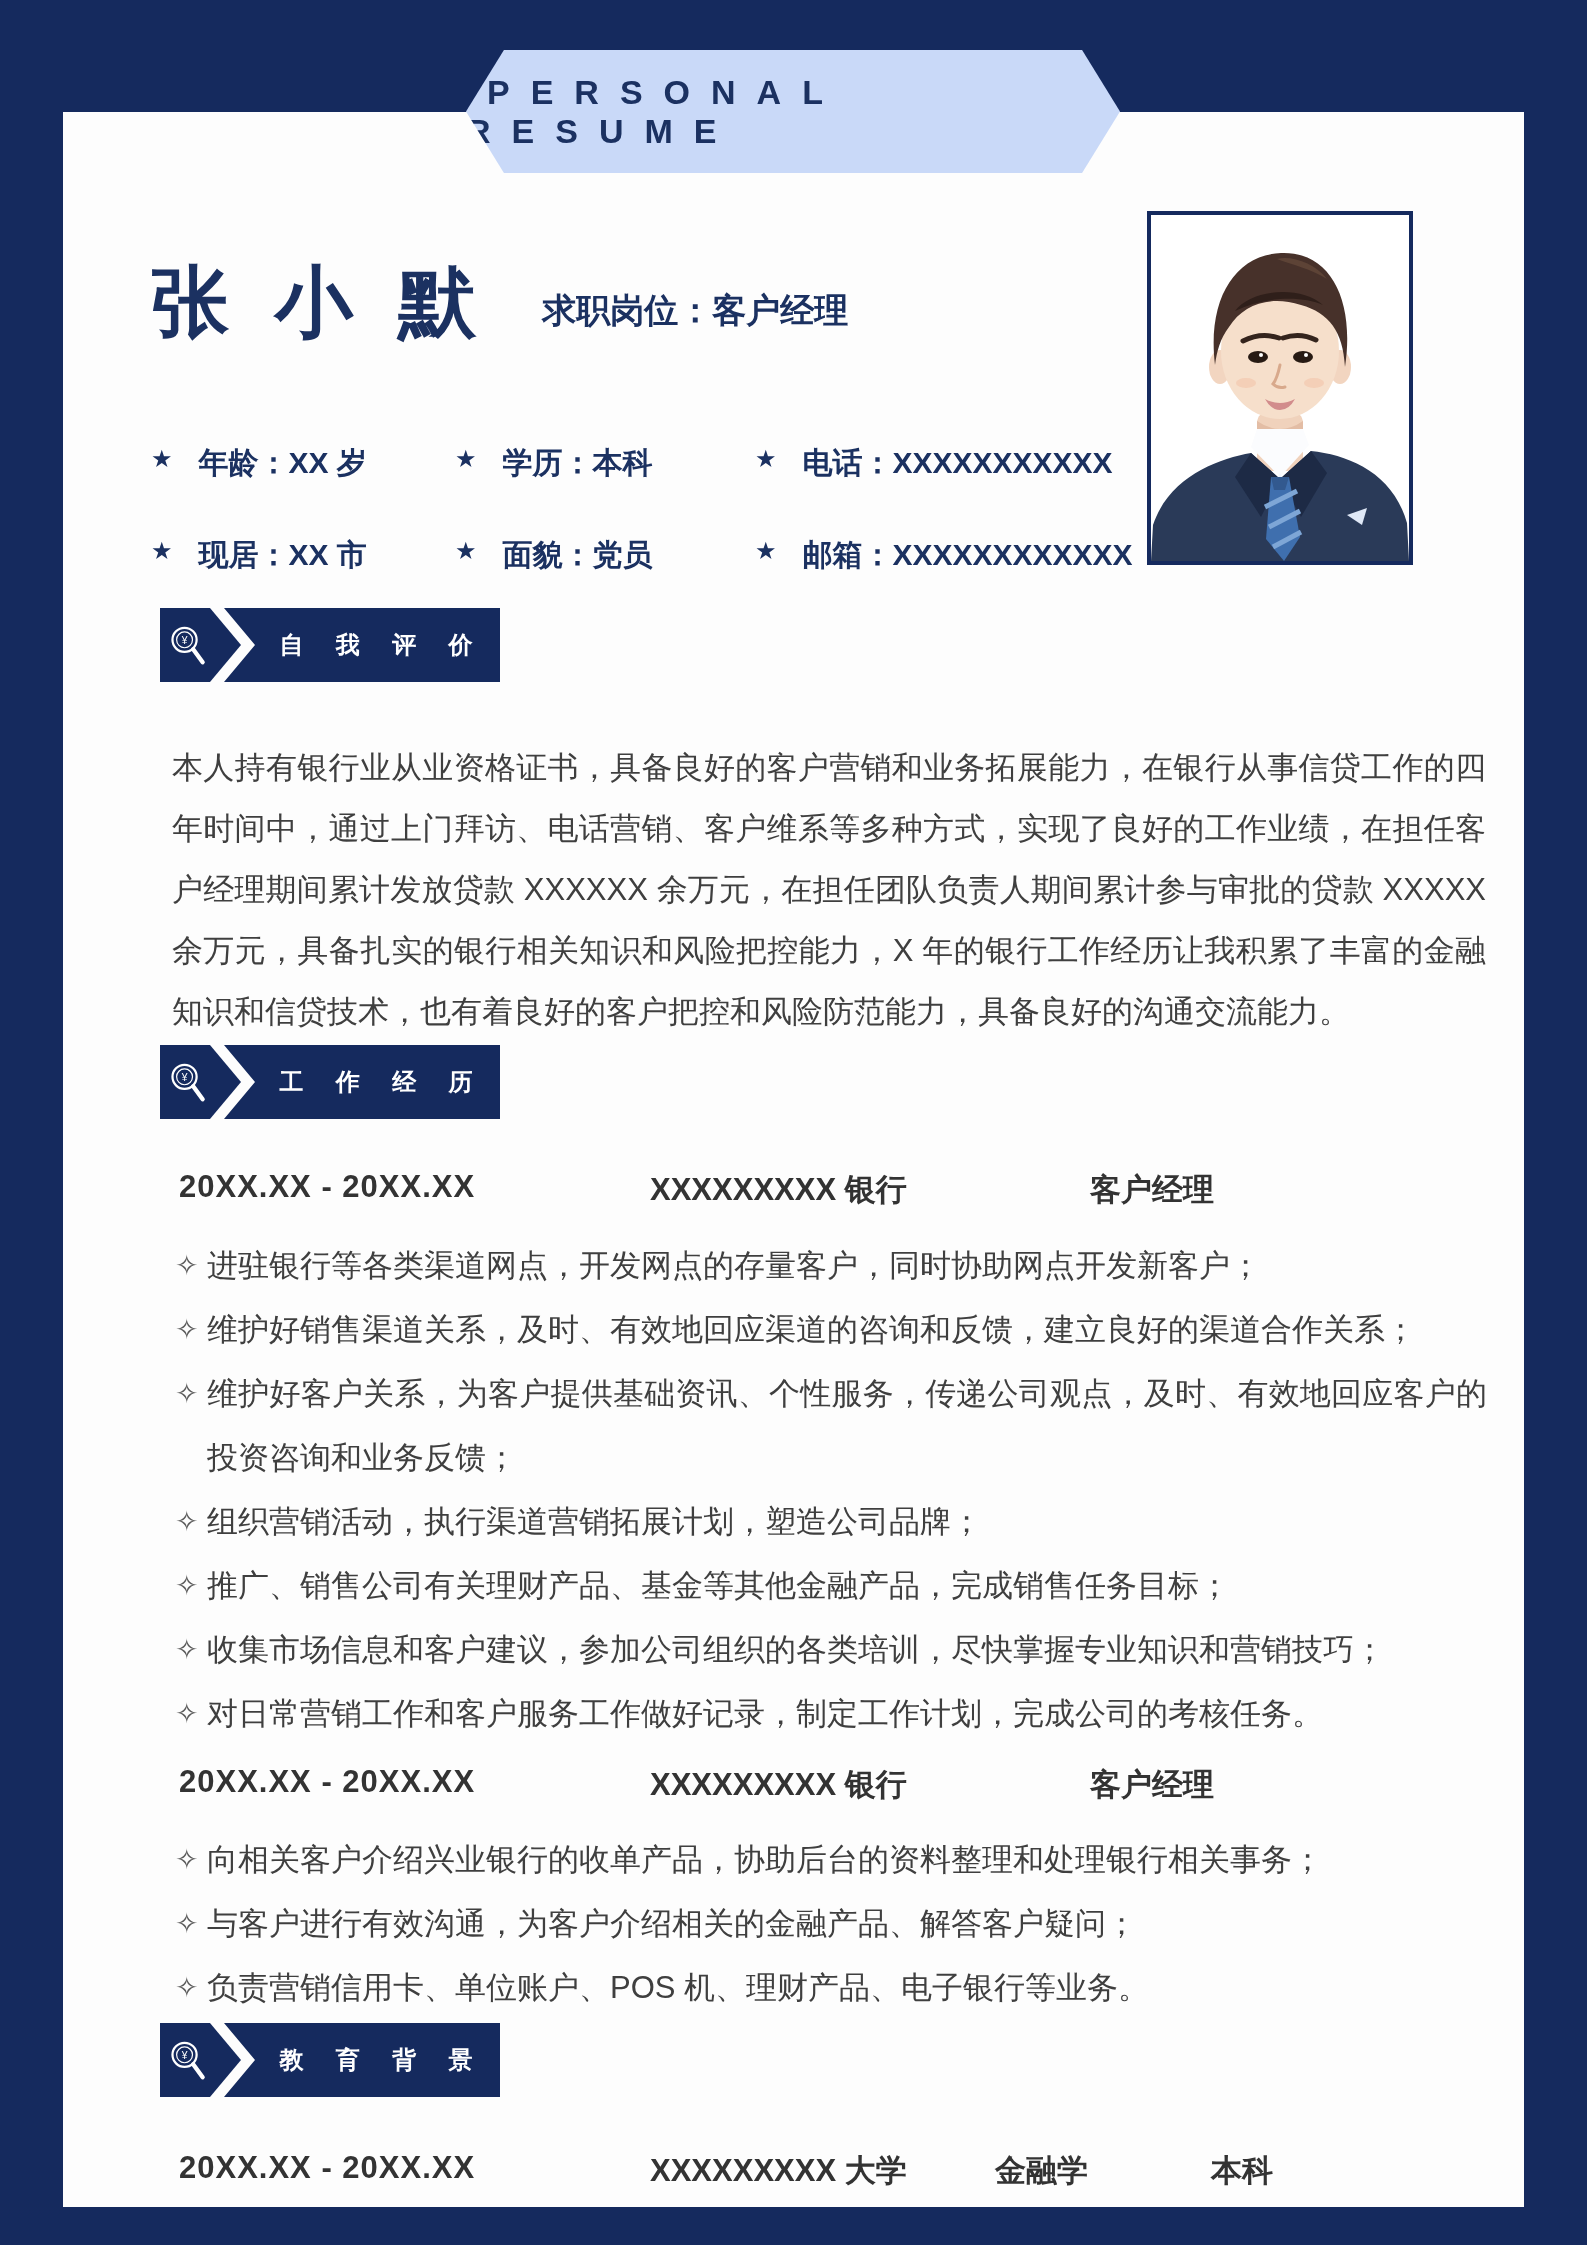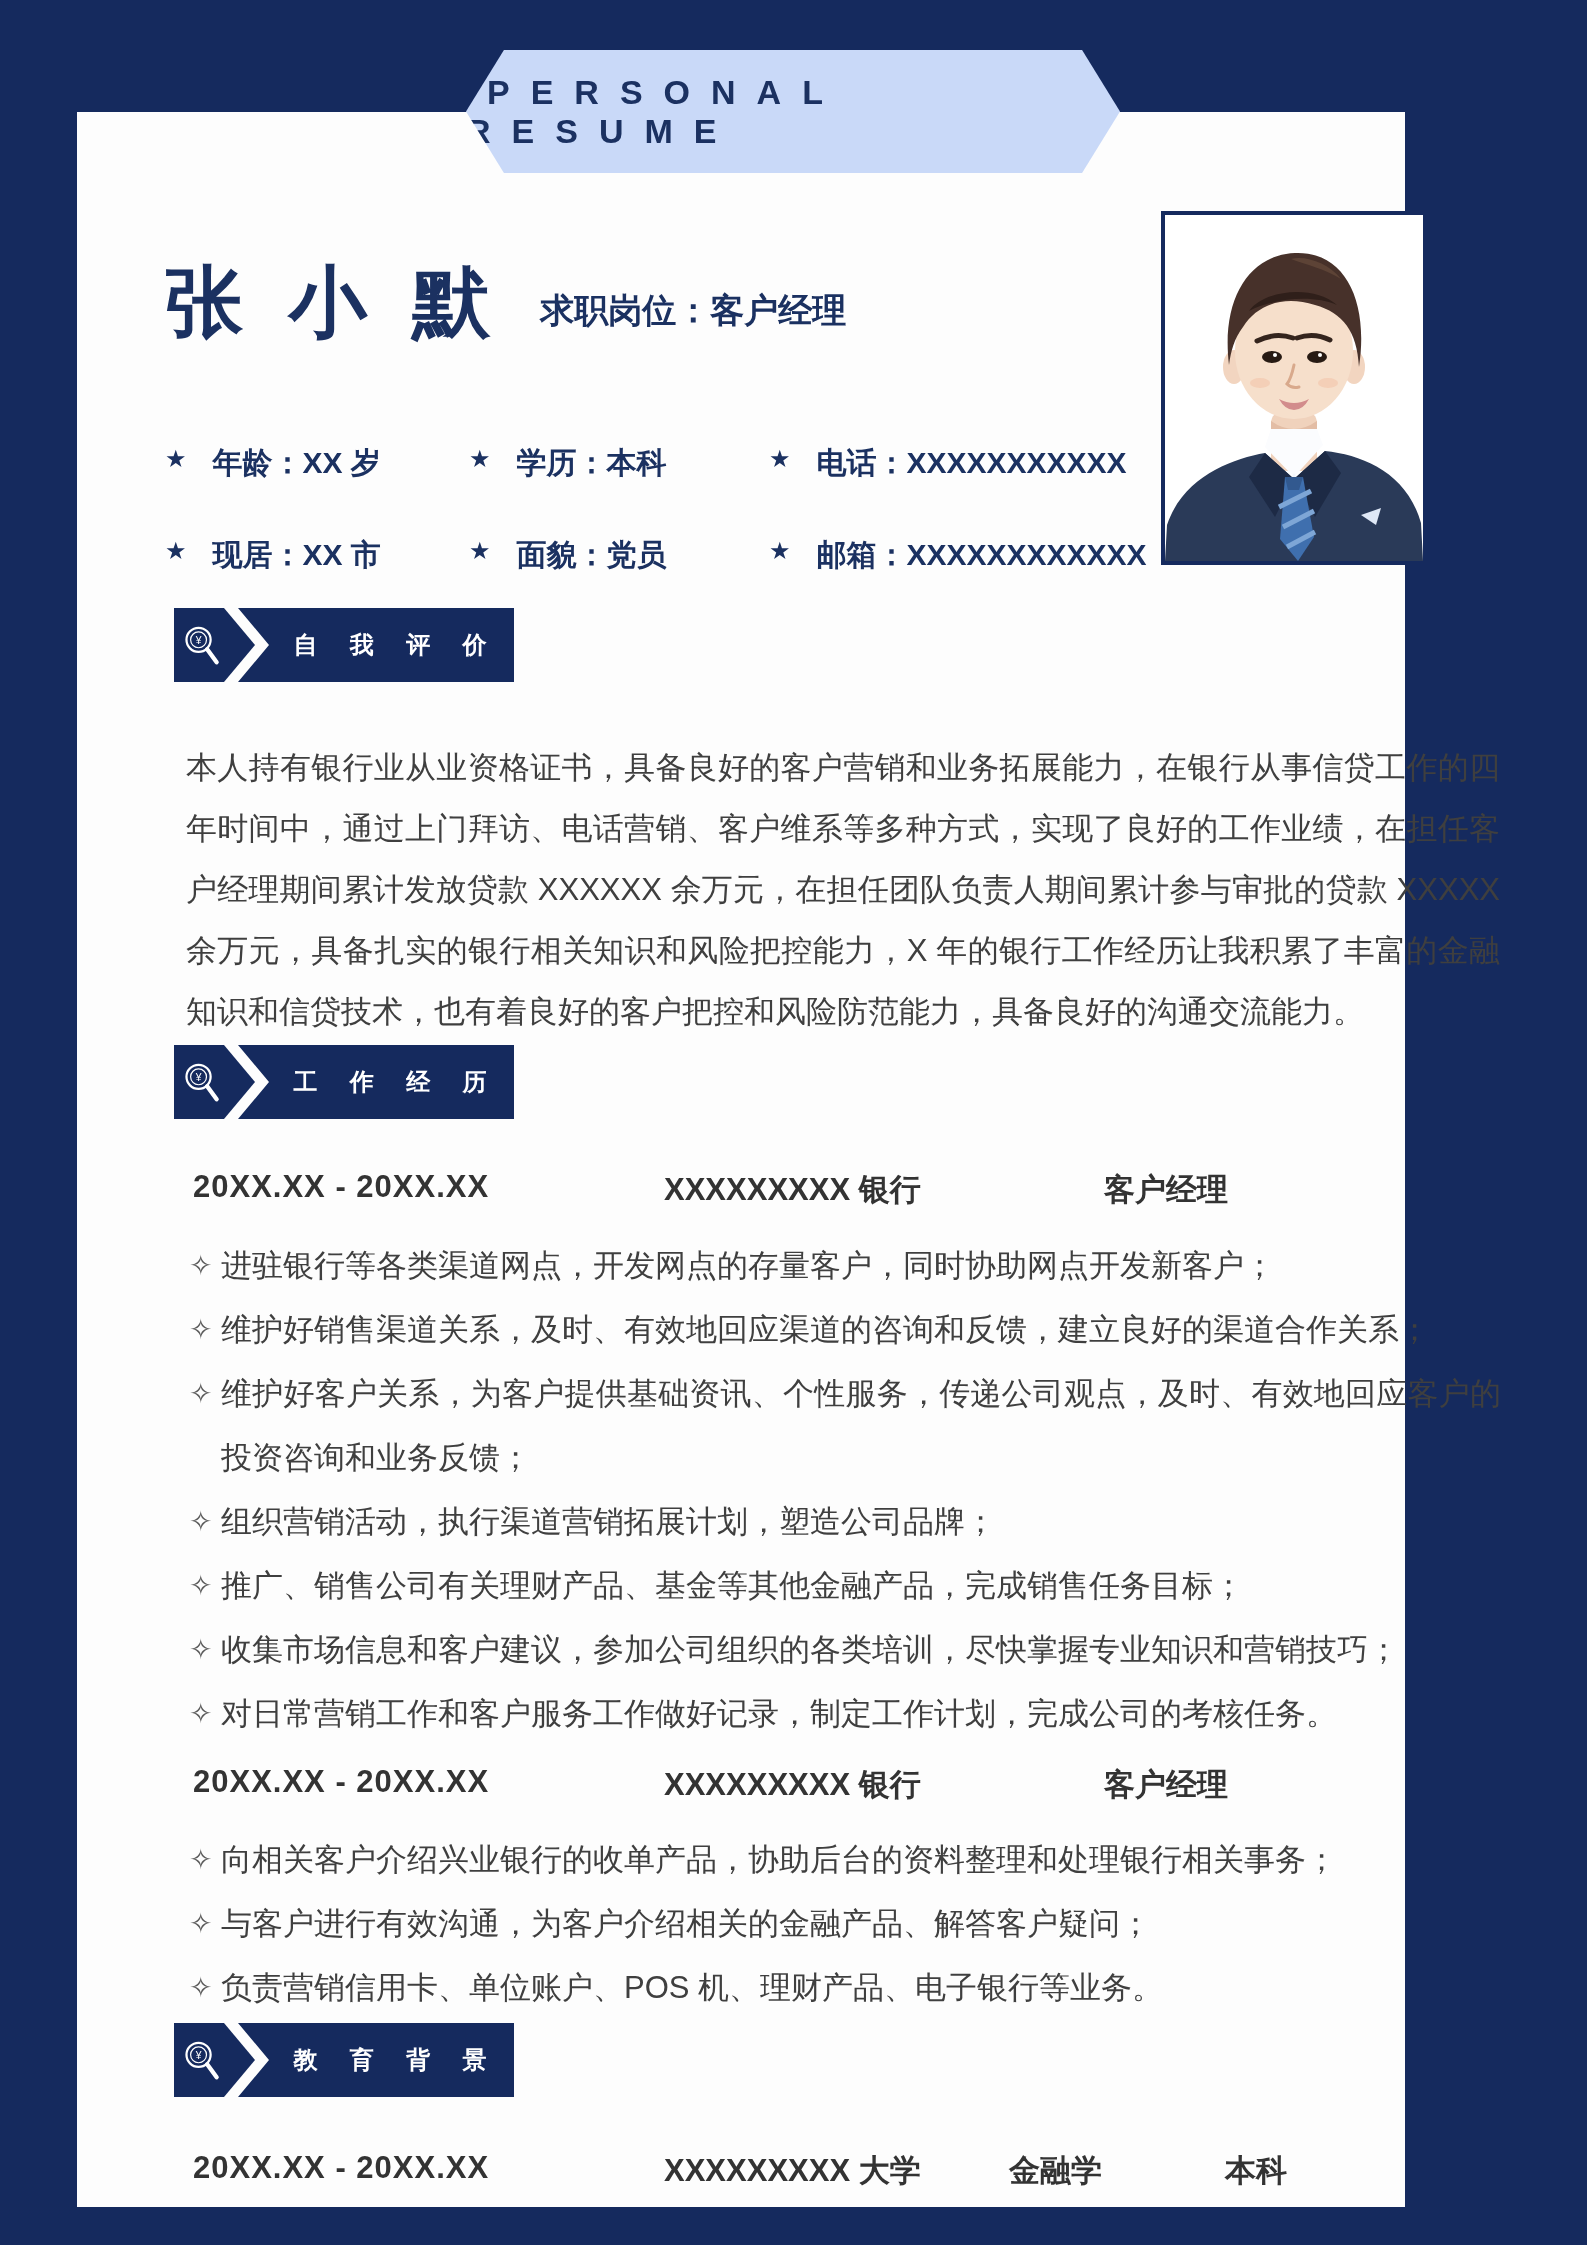--- a/index.html
+++ b/index.html
@@ -4,41 +4,41 @@
 <style>
   html,body{margin:0;padding:0;}
   body{
     width:1587px;height:2245px;
     position:relative;
     background:#152a5e;
     font-family:"Liberation Sans","DejaVu Sans",sans-serif;
     overflow:hidden;
   }
   .content{
-    position:absolute;left:77px;top:112px;width:1328px;height:2095px;
+    position:absolute;left:63px;top:112px;width:1461px;height:2095px;
     background:#fdfdfd;
   }
   
   .banner{
     position:absolute;left:466px;top:50px;width:654px;height:123px;
     background:#c9d9f8;z-index:5;
     clip-path:polygon(5.8% 0,94.2% 0,100% 50%,94.2% 100%,5.8% 100%,0 50%);
     display:flex;align-items:center;
   }
   .banner-title{
     font-size:34px;font-weight:bold;color:#1b3161;
     letter-spacing:21px;word-spacing:34px;text-indent:21px;
   }
   
   .name-row{position:absolute;left:88px;top:148px;display:flex;align-items:flex-end;}
   .candidate-name{
     margin:0;font-size:78px;font-weight:800;color:#1b3161;letter-spacing:12px;line-height:1.1;
   }
   .target-position{
-    font-size:34px;font-weight:bold;color:#1b3161;margin-left:38px;padding-bottom:12px;text-align:center;
+    font-size:34px;font-weight:bold;color:#1b3161;margin-left:54px;padding-bottom:12px;text-align:center;
   }
   
   .info-grid{
     position:absolute;left:88px;top:322px;width:1000px;
     display:grid;grid-template-columns:304px 300px auto;row-gap:42px;
   }
   .info-item{display:flex;align-items:center;}
   .star{font-size:24px;color:#1b3161;margin-right:26px;line-height:1;}
   .info-text{font-size:30px;font-weight:bold;color:#1b3161;white-space:nowrap;margin-top:9px;}
   

